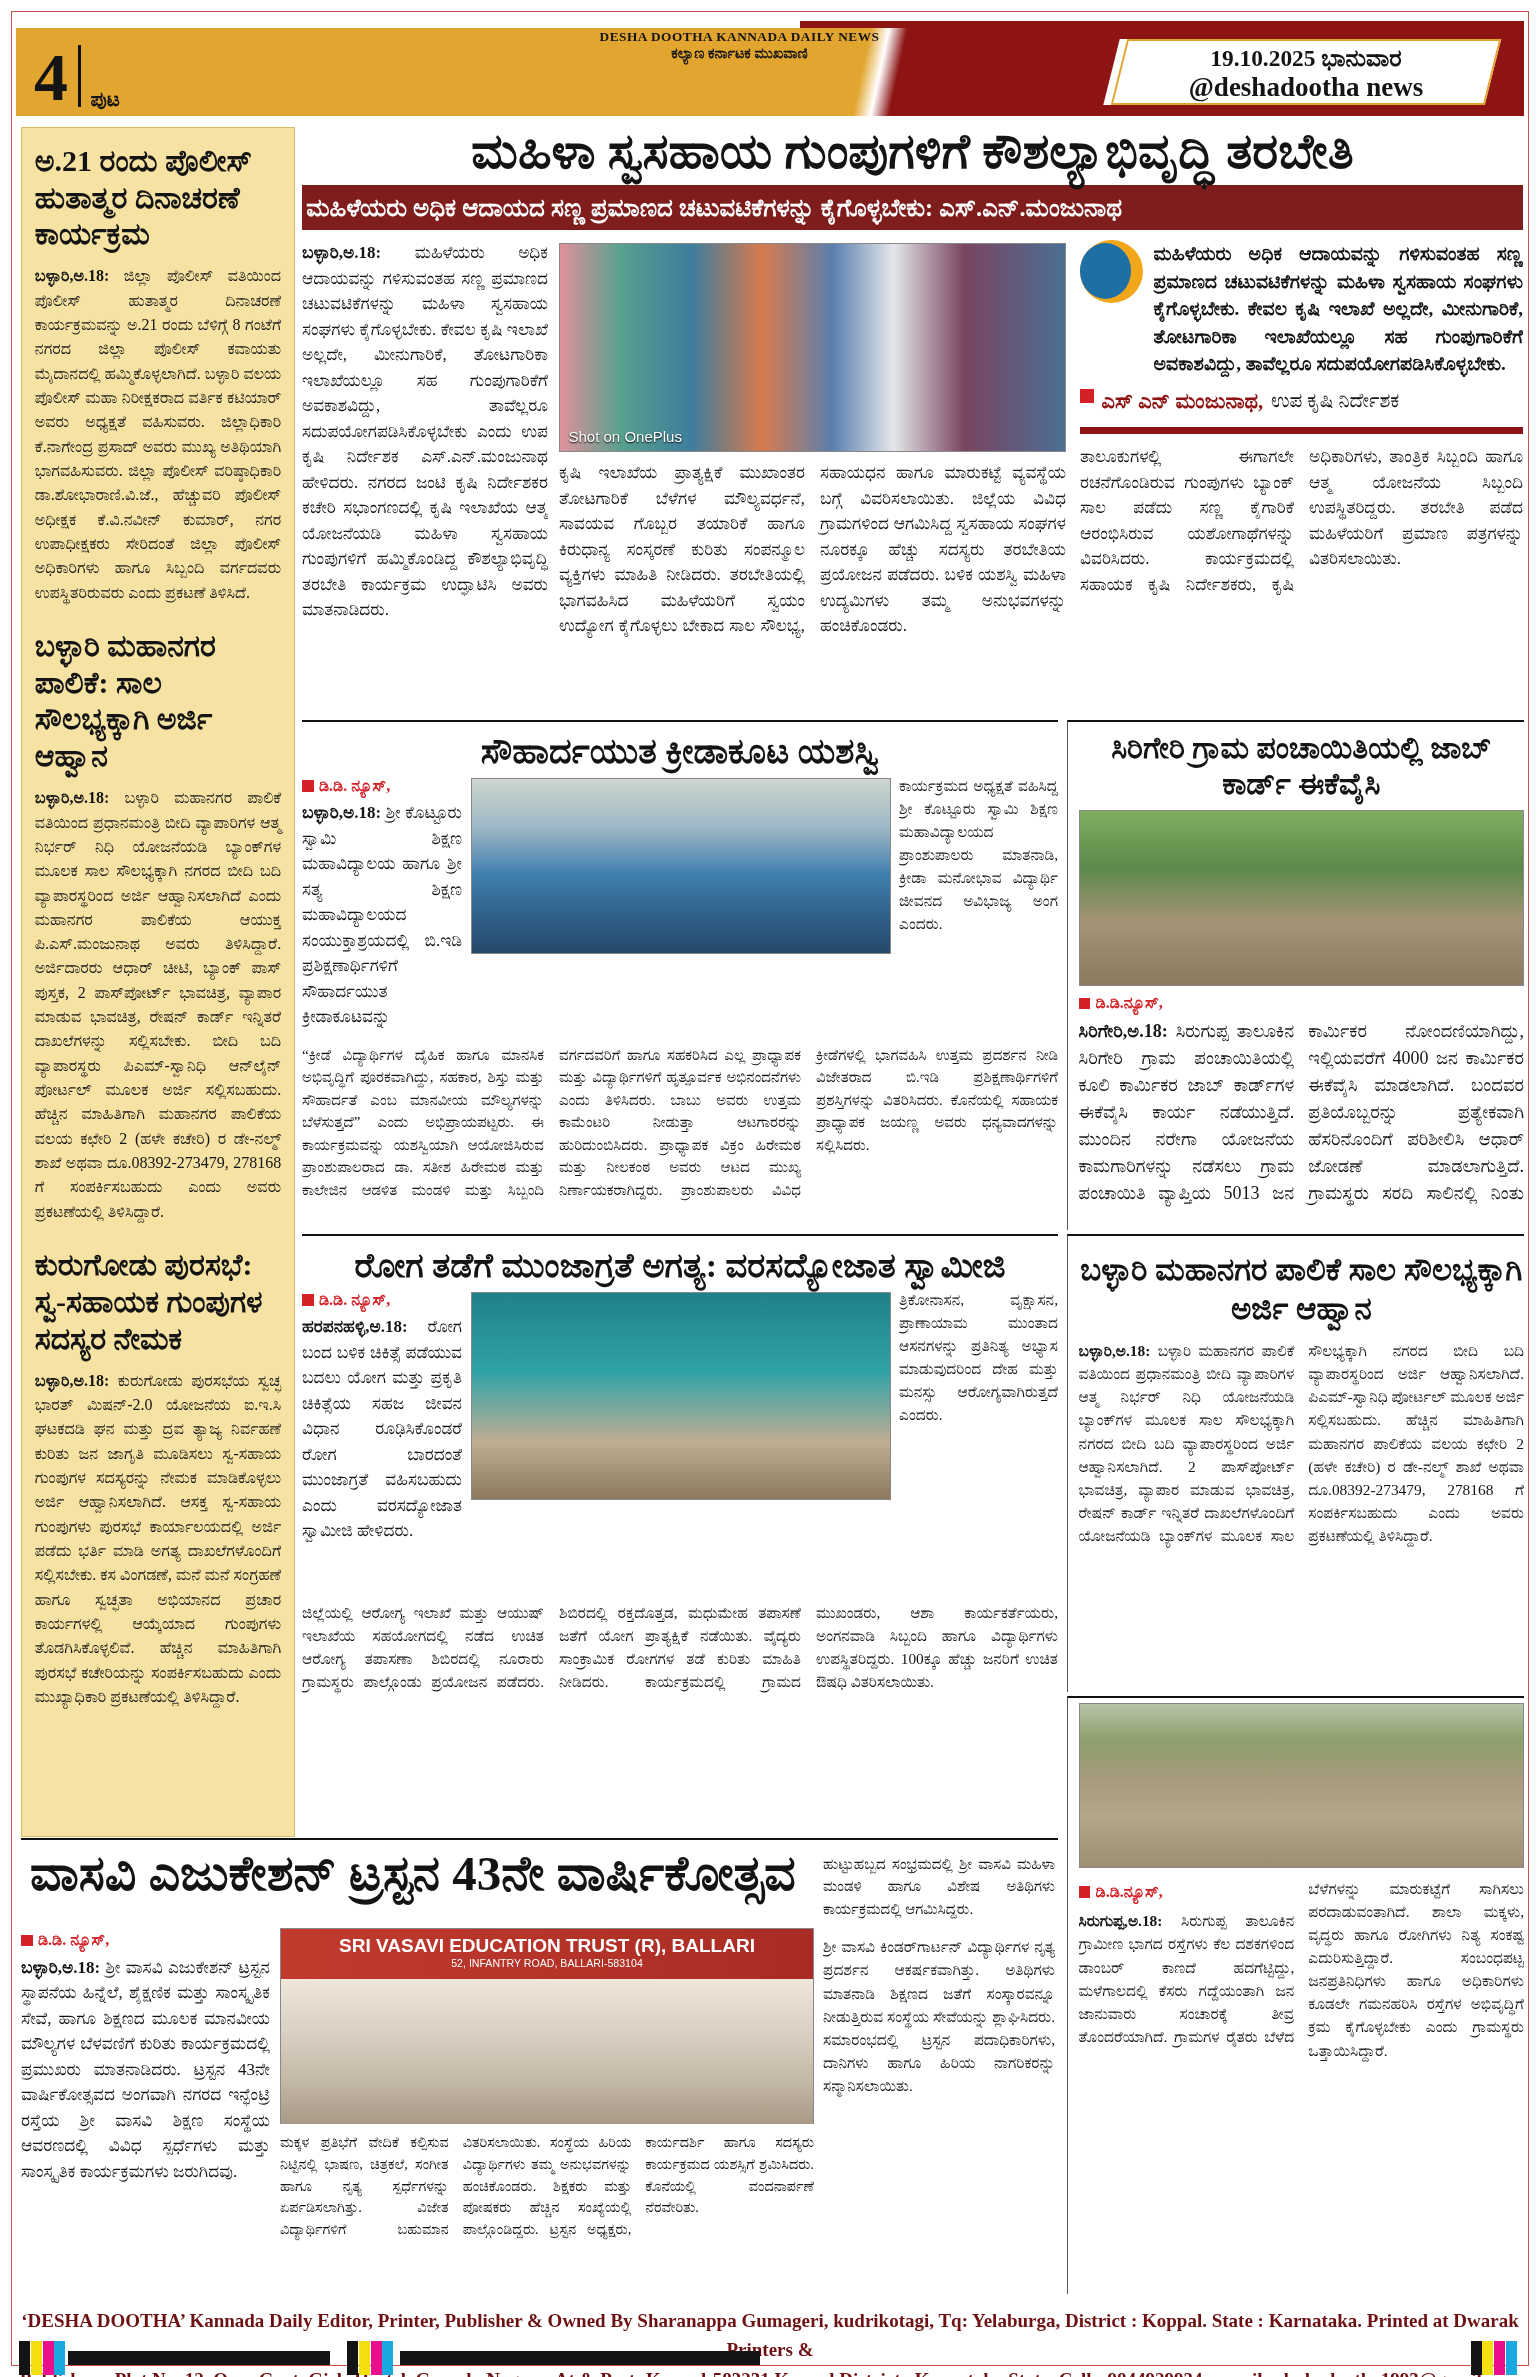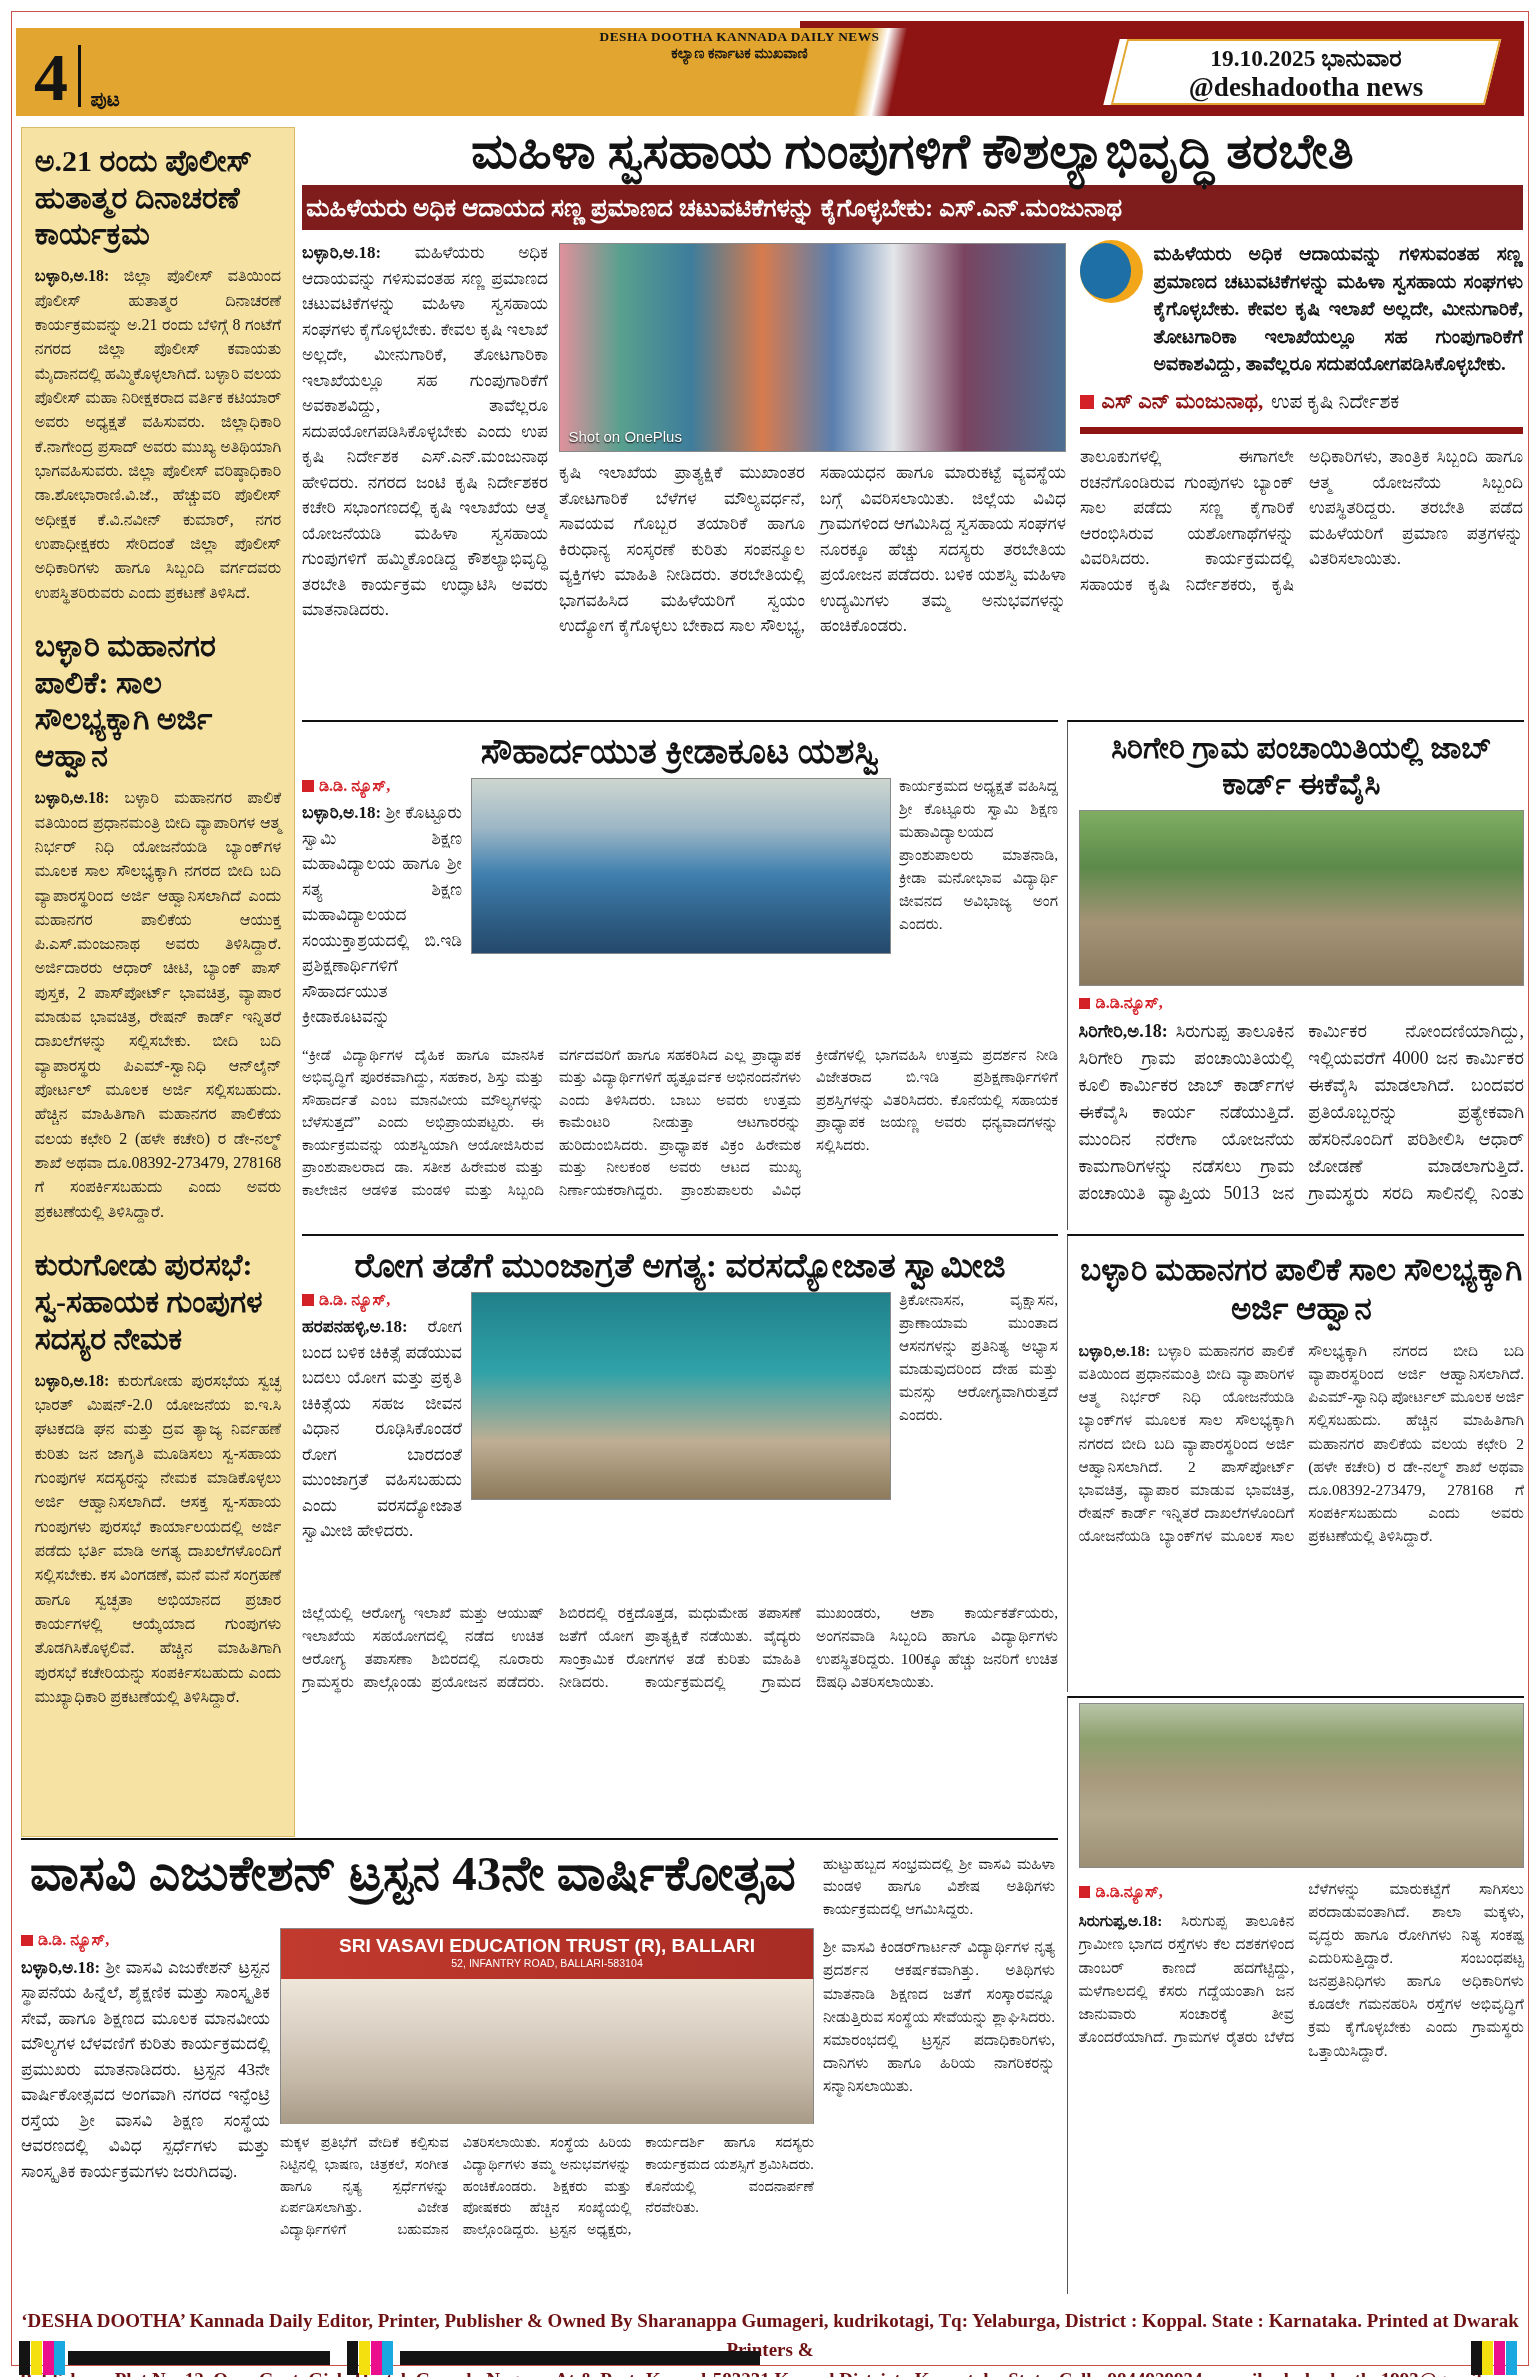--- a/index.html
+++ b/index.html
@@ -54,21 +54,21 @@
   .m-photo .wm { position:absolute; left:8.5px; bottom:6.4px; color:#fff; font-size:15px;
     font-family:"Liberation Sans", sans-serif; text-shadow:0 0.5px 1.6px #000; }
   .m-under { position:absolute; left:257px; top:220px; width:507px; height:211px; column-count:2; column-gap:15px; }
   .m-right { position:absolute; left:778px; top:0; width:443px; height:431px; overflow:hidden; }
   .quote-row { display:flex; gap:10.6px; }
   .q-icon { flex:0 0 63px; width:63px; height:63px; border-radius:50%;
     background:#F2A71B; position:relative; }
   .q-icon::after { content:""; position:absolute; left:0; top:3.2px; width:51px; height:56px;
     border-radius:50%; background:#1D6FA5; }
   .q-text { font-size:19px; font-weight:bold; line-height:1.45; text-align:justify; }
-  .attr-row { display:flex; align-items:center; gap:7.5px; margin-top:11.7px; }
+  .attr-row { display:flex; gap:7.5px; margin-top:11.7px; }
   .attr-row .sq { width:14px; height:14px; background:#D42127; }
   .attr-name { color:#8E1414; font-weight:bold; font-size:21px; }
   .attr-role { font-size:20px; }
   .dk-rule { height:6.4px; background:#8E1414; margin:12.8px 0 10.6px; }
   .m-rbody { column-count:2; column-gap:15px; height:181px; overflow:hidden; }
 
   
   .sec { border-top:2.1px solid #111; }
   .sec h2.big { font-weight:bold; text-align:center; }
 

